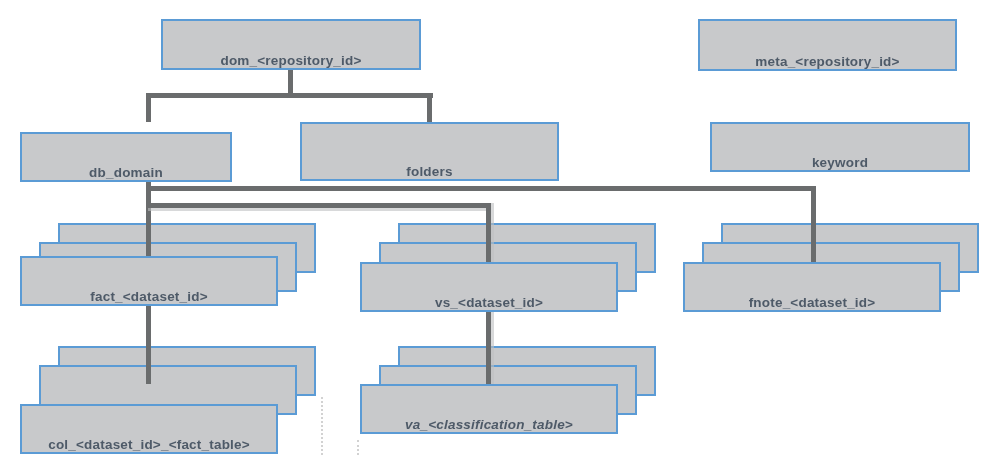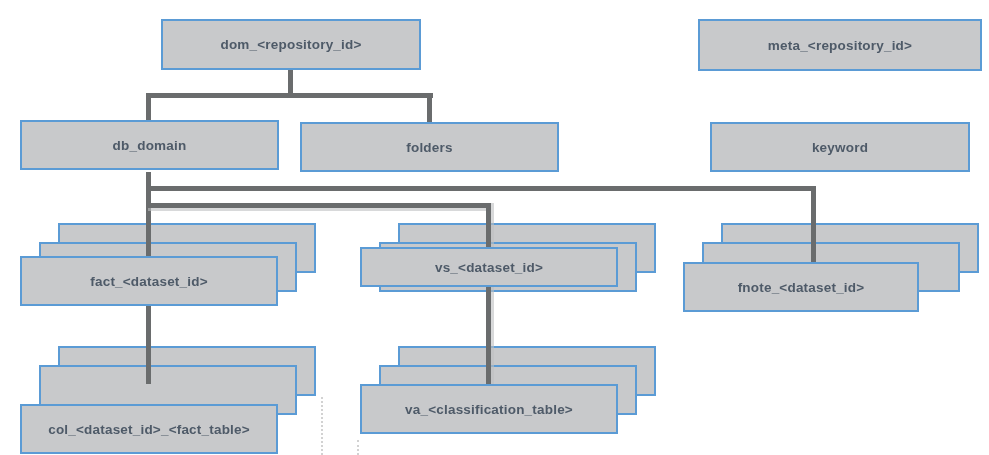--- a/index.html
+++ b/index.html
@@ -16,57 +16,57 @@
     width:989px;height:455px;
     background:var(--bg);
     overflow:hidden;
     font-family:"Liberation Sans",sans-serif;
   }
   .node{
     position:absolute;
     box-sizing:border-box;
     background:var(--node-fill);
     border:2px solid var(--node-border);
-    display:flex;align-items:center;justify-content:center;
+    display:flex;align-items:flex-end;justify-content:center;
     font-weight:bold;font-size:13.5px;letter-spacing:.2px;
     color:var(--node-text);
     z-index:3;
   }
   .node.layer{z-index:1;}
   .node.front{z-index:3;}
   .conn{position:absolute;background:var(--connector);z-index:2;}
   .conn.shadow-b{box-shadow:0 3px 0 var(--connector-shadow);}
   .conn.shadow-r{box-shadow:3px 0 0 var(--connector-shadow);}
   .pagebreak{position:absolute;width:0;border-left:2px dotted #d2d2d2;z-index:0;}
 
   
   .n-dom{left:161px;top:19px;width:260px;height:51px;}
-  .n-meta{left:698px;top:19px;width:284px;height:52px;}
-  .n-dbdomain{left:20px;top:120px;width:259px;height:50px;}
-  .n-folders{left:300px;top:122px;width:259px;height:50px;}
+  .n-meta{left:698px;top:19px;width:259px;height:52px;}
+  .n-dbdomain{left:20px;top:132px;width:212px;height:50px;}
+  .n-folders{left:300px;top:122px;width:259px;height:59px;}
   .n-keyword{left:710px;top:122px;width:260px;height:50px;}
 
   
   .n-fact-b{left:58px;top:223px;width:258px;height:50px;}
   .n-fact-m{left:39px;top:242px;width:258px;height:50px;}
   .n-fact-f{left:20px;top:256px;width:258px;height:50px;}
   .n-vs-b{left:398px;top:223px;width:258px;height:50px;}
   .n-vs-m{left:379px;top:242px;width:258px;height:50px;}
-  .n-vs-f{left:360px;top:247px;width:258px;height:40px;}
+  .n-vs-f{left:360px;top:262px;width:258px;height:50px;}
   .n-fnote-b{left:721px;top:223px;width:258px;height:50px;}
   .n-fnote-m{left:702px;top:242px;width:258px;height:50px;}
-  .n-fnote-f{left:683px;top:262px;width:236px;height:50px;}
+  .n-fnote-f{left:683px;top:262px;width:258px;height:50px;}
 
   
   .n-col-b{left:58px;top:346px;width:258px;height:50px;}
   .n-col-m{left:39px;top:365px;width:258px;height:50px;}
   .n-col-f{left:20px;top:384px;width:258px;height:50px;margin-top:20px;}
   .n-va-b{left:398px;top:346px;width:258px;height:50px;}
   .n-va-m{left:379px;top:365px;width:258px;height:50px;}
-  .n-va-f{left:360px;top:384px;width:258px;height:50px;}
+  .n-va-f{left:360px;top:384px;width:258px;height:50px;font-style:italic;}
 
   
   .c-dom-v{left:288px;top:70px;width:5px;height:26px;}
   .c-row2-h{left:146px;top:93px;width:287px;height:5px;}
   .c-db-leg{left:146px;top:96px;width:5px;height:26px;}
   .c-folders-leg{left:427px;top:96px;width:5px;height:26px;}
   .c-main-v{left:146px;top:172px;width:5px;height:212px;}
   .c-h1{left:148px;top:186px;width:668px;height:5px;}
   .c-fnote-v{left:811px;top:186px;width:5px;height:76px;}
   .c-h2{left:148px;top:203px;width:343px;height:5px;}

